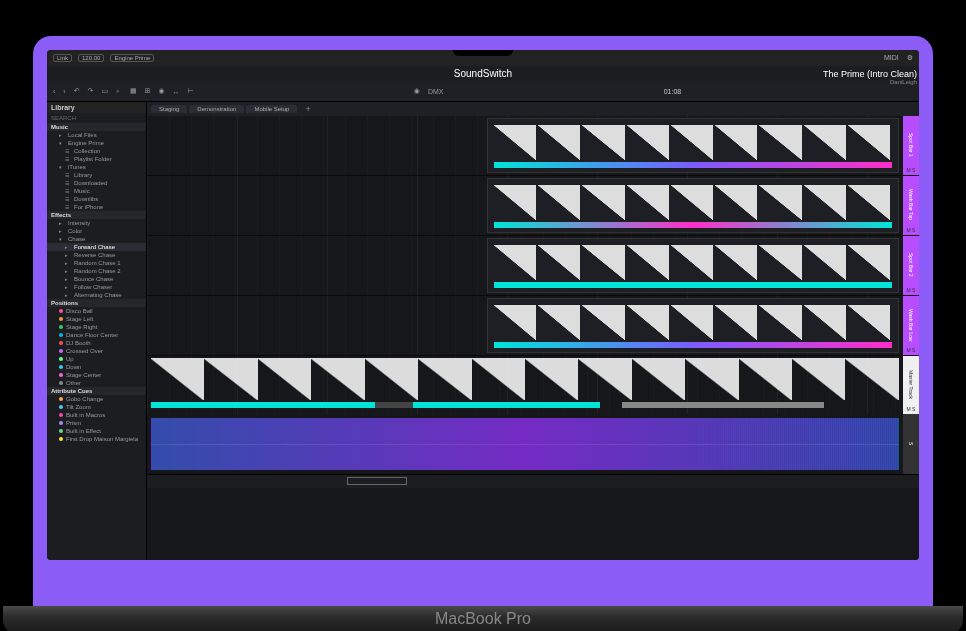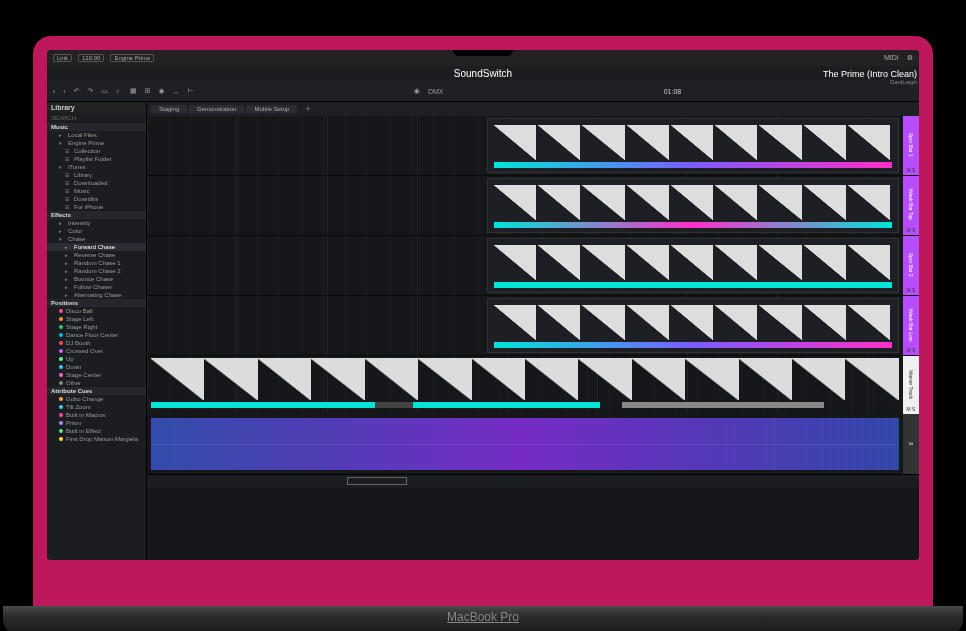--- a/index.html
+++ b/index.html
@@ -1,20 +1,20 @@
 <!DOCTYPE html>
 <html><head>
 <meta charset="utf-8">
 <style>
   * { margin: 0; padding: 0; box-sizing: border-box; }
   body { background: #000; font-family: -apple-system, Helvetica, Arial, sans-serif; display: flex; justify-content: center; align-items: center; height: 631px; width: 966px; overflow: hidden; }
-  .laptop { width: 900px; height: 570px; background: #be185d; border-radius: 18px 18px 0 0; padding: 14px 14px 0 14px; position: relative; box-shadow: 0 0 40px rgba(0,0,0,.6); margin-top: 10px;}
+  .laptop { width: 900px; height: 570px; background: #8b5cf6; border-radius: 18px 18px 0 0; padding: 14px 14px 0 14px; position: relative; box-shadow: 0 0 40px rgba(0,0,0,.6); margin-top: 10px;}
   .screen { width: 100%; height: 510px; background: #15171b; border-radius: 4px; overflow: hidden; display: flex; flex-direction: column; font-size: 7px; color: #ccc; }
   .base { position: absolute; left: -30px; right: -30px; bottom: -28px; height: 28px; background: linear-gradient(#4a4a4a,#2a2a2a 40%,#1a1a1a); border-radius: 0 0 14px 14px; display:flex; justify-content:center; align-items:flex-start;}
-  .base-label { color:#888; font-size:12px; margin-top:4px;text-decoration:underline;}
+  .base-label { color:#888; font-size:16px; margin-top:4px;}
   .notch { position:absolute; top:14px; left:50%; transform:translateX(-50%); width:60px; height:6px; background:#000; border-radius:0 0 6px 6px;}
 
   .menubar { height: 16px; background:#222; display:flex; align-items:center; justify-content:space-between; padding:0 6px; font-size:7px; color:#aaa;}
   .menubar-left { display:flex; gap:6px; align-items:center;}
   .menubar-right { display:flex; gap:8px; align-items:center;}
   .badge { border:1px solid #555; padding:0 3px; border-radius:2px; font-size:6px;}
 
   .titlebar { height:16px; background:#1b1d21; display:flex; align-items:center; justify-content:center; color:#fff; font-size:10px; font-weight:500; position:relative;}
 
   .toolbar { height:20px; background:#1e2025; border-bottom:1px solid #000; display:flex; align-items:center; padding:0 6px; gap:10px; color:#999;}

